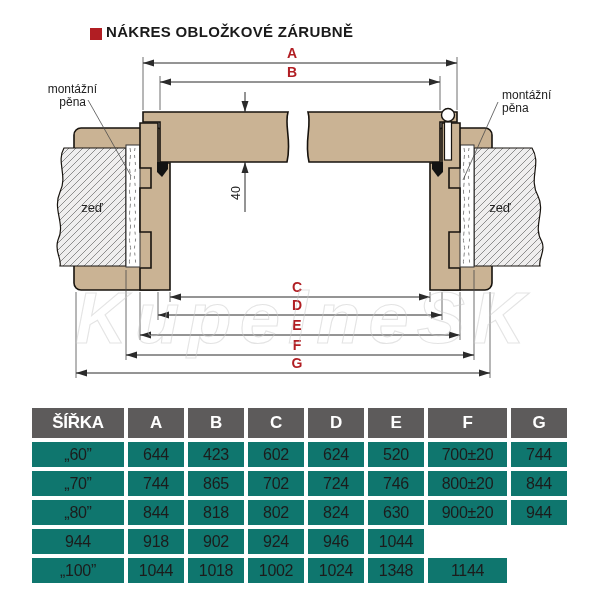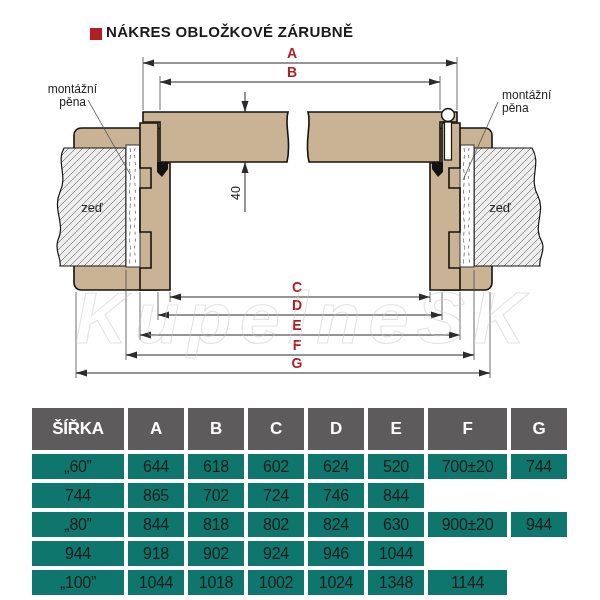--- a/index.html
+++ b/index.html
@@ -31,21 +31,21 @@
   .watermark{fill:none;stroke:#c9c9c9;stroke-width:1.1;opacity:.5;
              font-size:72px;font-style:italic;font-weight:bold;}
   
   .dim-table{position:absolute;left:32px;top:408px;width:540px;}
   .thead,.trow{
     display:grid;
     grid-template-columns:92px 56px 56px 56px 56px 56px 79px 56px;
     gap:4px;margin-bottom:4px;
   }
   .hcell{
-    background:#5d5b5b;color:#ffffff;height:42px;
+    background:#5d5b5b;color:#ffffff;height:30px;
     display:flex;align-items:center;justify-content:center;
     font-size:17px;font-weight:bold;letter-spacing:-.3px;
   }
   .tcell{
     background:#0f766e;color:#1c1c1c;height:25px;
     display:flex;align-items:center;justify-content:center;
     font-size:16px;letter-spacing:-.3px;
   }
 </style>
 </head>
@@ -176,33 +176,35 @@
     <div class="hcell">C</div>
     <div class="hcell">D</div>
     <div class="hcell">E</div>
     <div class="hcell">F</div>
     <div class="hcell">G</div>
   </div>
   <div id="table-body">
       <div class="trow">
         <div class="tcell">„60”</div>
         <div class="tcell">644</div>
-        <div class="tcell">618</div>
+        <div class="tcell">423</div>
         <div class="tcell">602</div>
         <div class="tcell">624</div>
         <div class="tcell">520</div>
         <div class="tcell">700±20</div>
         <div class="tcell">744</div>
       </div>
       <div class="trow">
+        <div class="tcell">„70”</div>
         <div class="tcell">744</div>
         <div class="tcell">865</div>
         <div class="tcell">702</div>
         <div class="tcell">724</div>
         <div class="tcell">746</div>
+        <div class="tcell">800±20</div>
         <div class="tcell">844</div>
       </div>
       <div class="trow">
         <div class="tcell">„80”</div>
         <div class="tcell">844</div>
         <div class="tcell">818</div>
         <div class="tcell">802</div>
         <div class="tcell">824</div>
         <div class="tcell">630</div>
         <div class="tcell">900±20</div>

